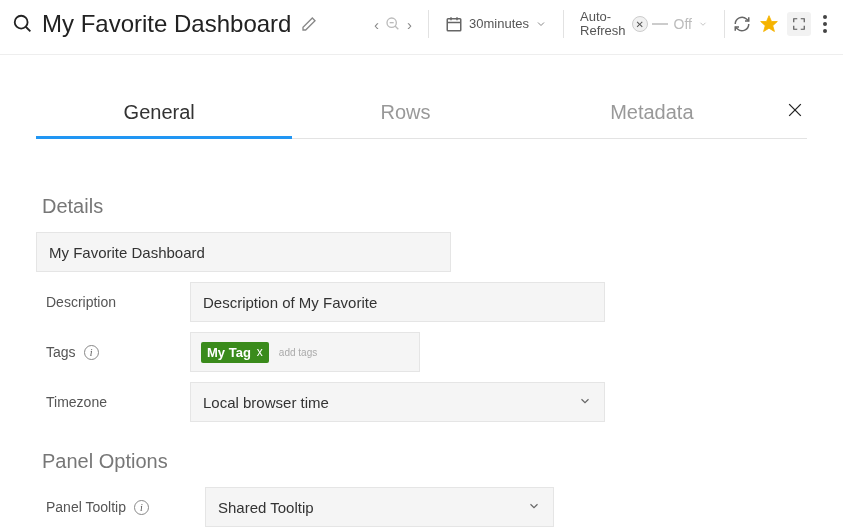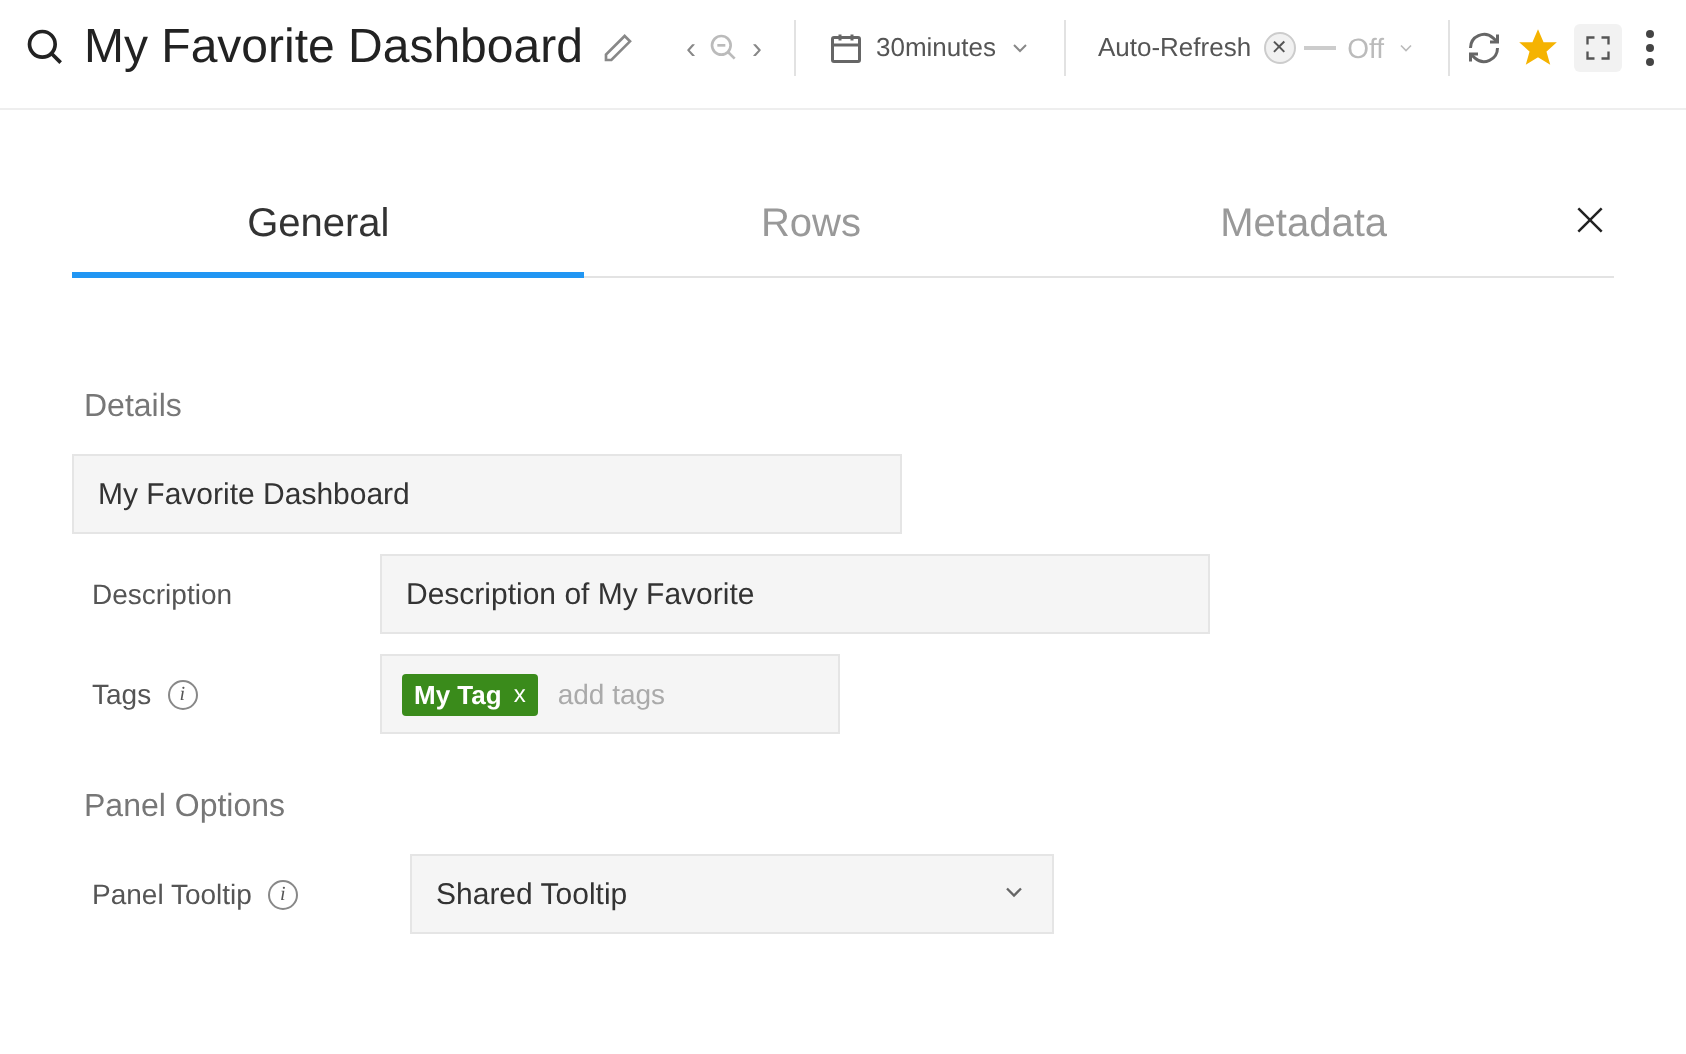--- a/index.html
+++ b/index.html
@@ -41,21 +41,21 @@
     }
     .tb-sep {
       width: 1px; height: 28px; background: #e2e2e2;
     }
     .icon-btn { display:flex; align-items:center; justify-content:center; color:#666; cursor:pointer; }
     .chev-lr { color:#888; font-size:15px; }
     .comment-icon { color:#bbb; }
     .timerange { display:flex; align-items:center; gap:6px; color:#555; font-size:14px; }
     .timerange .two-line { display:flex; line-height:1.05; font-size:13px; }
     .auto-refresh { display:flex; align-items:center; gap:6px; font-size:13px; color:#555; }
-    .ar-label { display:flex; flex-direction:row; line-height:1.05; }
+    .ar-label { display:flex; flex-direction:column; line-height:1.05; }
     .toggle-off {
       display:flex; align-items:center; gap:4px;
     }
     .toggle-knob {
       width:16px; height:16px; border-radius:50%;
       background:#f1f1f1; border:1px solid #ccc;
       position:relative;
     }
     .toggle-knob .x { position:absolute; inset:0; display:flex; align-items:center; justify-content:center; font-size:10px; color:#555;}
     .toggle-track { width:16px; height:2px; background:#ccc; }
@@ -88,21 +88,21 @@
     .tabs .close {
       color:#222; cursor:pointer; padding:0 2px 10px 10px;
       display:flex; align-items:center;
     }
 
     
     .section {
       margin: 56px 36px 0 36px;
     }
     .section + .section { margin-top: 28px; }
-    .section-title { font-size:16px; color:#777; font-weight:400; margin-bottom:14px; margin-left:6px; }
+    .section-title { font-size:20px; color:#777; font-weight:400; margin-bottom:14px; margin-left:6px; }
     .row {
       display:flex; align-items:center; gap:14px; margin-bottom:10px;
     }
     .row .label {
       width:140px; font-size:14px; color:#555; padding-left:10px;
       display:flex; align-items:center; gap:8px;
     }
     .row .field {
       background:#f5f5f5; border:1px solid #e5e5e5;
       height:40px; display:flex; align-items:center;
@@ -114,30 +114,30 @@
       display:flex; align-items:center; gap:10px;
       background:#f5f5f5; border:1px solid #e5e5e5;
       height:40px; padding:0 10px; width:230px;
     }
     .tag-chip {
       background:#3a8b1b; color:#fff; font-weight:600;
       font-size:13px; padding:3px 6px; border-radius:2px;
       display:flex; align-items:center; gap:6px;
     }
     .tag-chip .tag-x { font-weight:400; cursor:pointer; font-size:12px; }
-    .add-tags { color:#aaa; font-size:14px; }
+    .add-tags { color:#aaa; font-size:10px; }
     .info-icon {
       width:15px;height:15px;border:1px solid #888;border-radius:50%;
       display:inline-flex;align-items:center;justify-content:center;
       font-size:10px;color:#555; font-style:italic; font-family:Georgia,serif;
     }
     .chev-down-small { color:#666; font-size:12px; }
 
     .panel-row .label { width:155px; }
-    .panel-row .field { width:322px; }
+    .panel-row .field { width:349px; }
   </style>
 </head>
 <body>
 
 <div class="topbar">
   <span class="icon-btn search-icon">
     <svg width="22" height="22" viewBox="0 0 24 24" fill="none" stroke="#222" stroke-width="2">
       <circle cx="10" cy="10" r="7"></circle>
         <line x1="20" y1="20" x2="15" y2="15"></line>
     </svg>
@@ -271,20 +271,31 @@
     </div>
     <div class="tags-field">
       <span class="tag-chip">
         <span>My Tag</span>
         <span class="tag-x">x</span>
       </span>
       <span class="add-tags">add tags</span>
     </div>
   </div>
 
+  <div class="row">
+    <div class="label">Timezone</div>
+    <div class="field select">
+      <span>Local browser time</span>
+      <span class="chev-down-small">
+        <svg width="14" height="14" viewBox="0 0 24 24" fill="none" stroke="#666" stroke-width="2">
+            <polyline points="6 9 12 15 18 9"></polyline>
+          </svg>
+      </span>
+    </div>
+  </div>
 </div>
 
 <div class="section">
   <div class="section-title">Panel Options</div>
 
   <div class="row panel-row">
     <div class="label">
       <span>Panel Tooltip</span>
       <span class="info-icon">i</span>
     </div>

